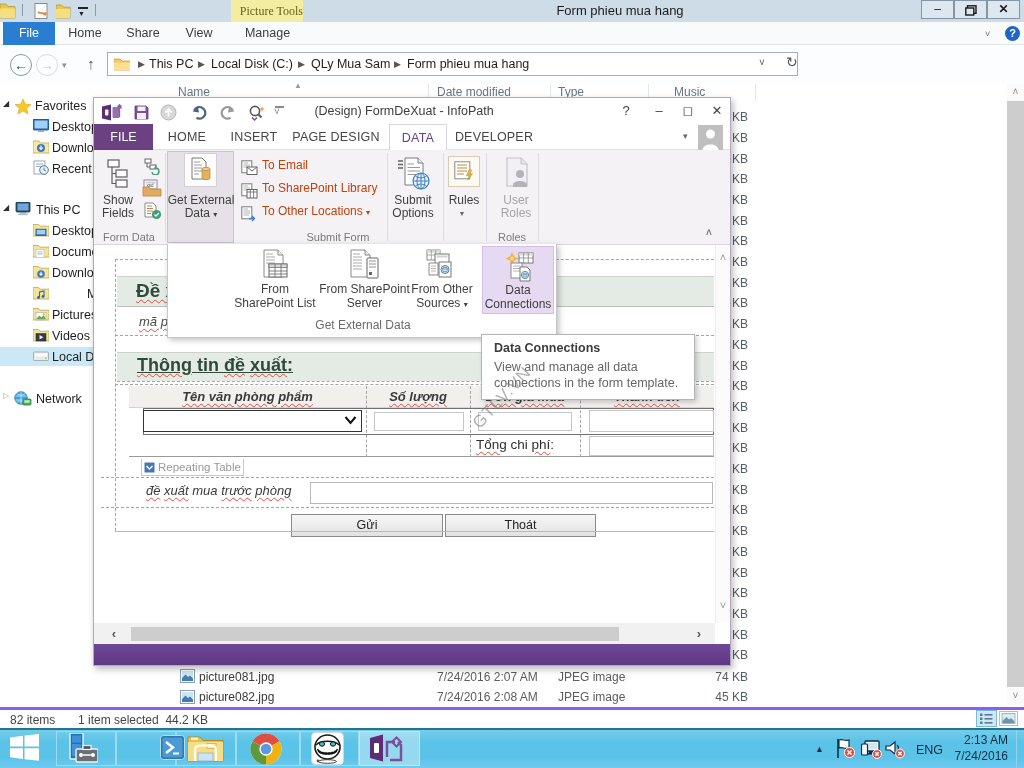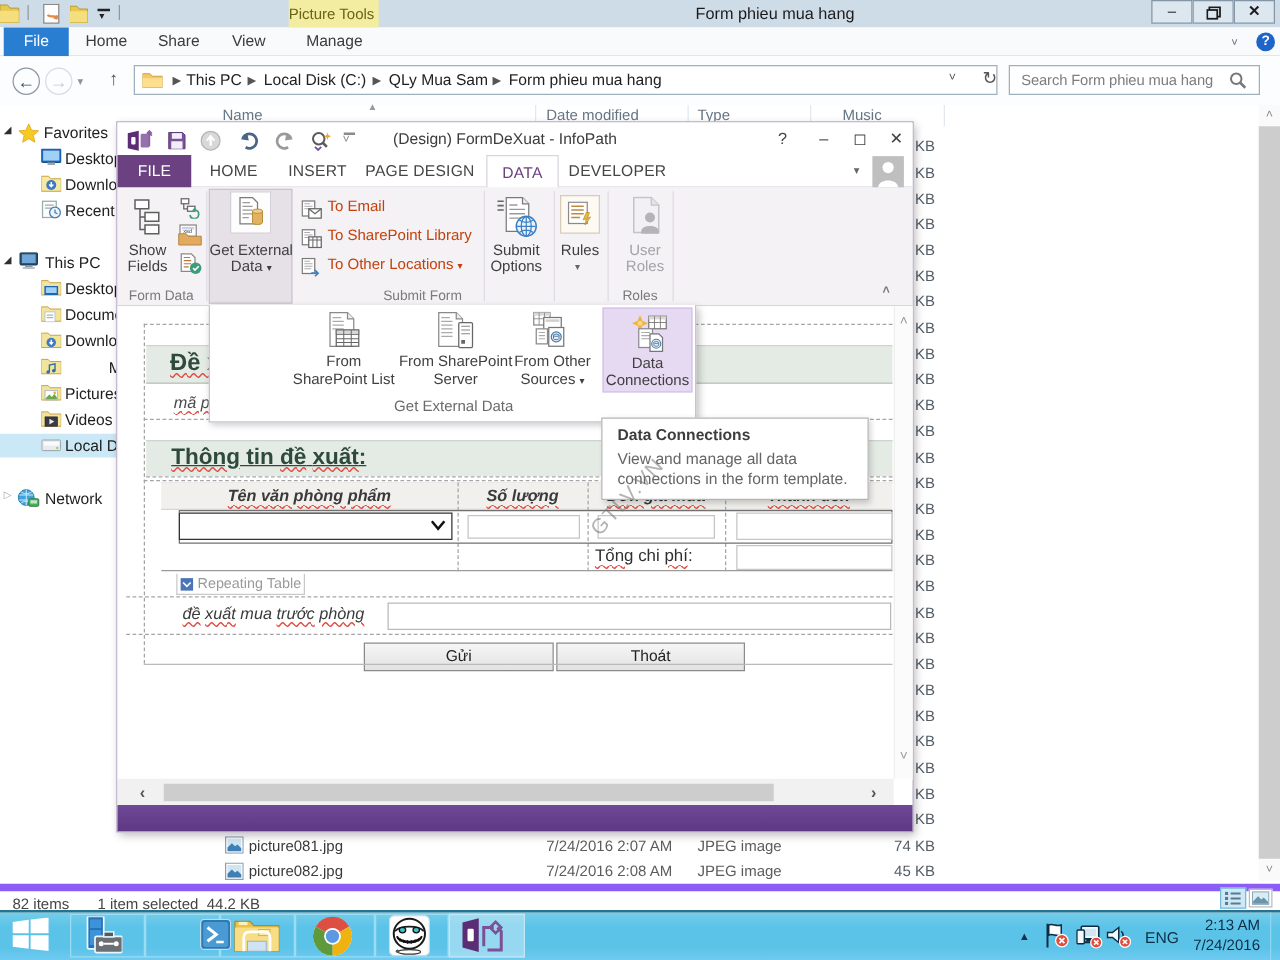--- a/index.html
+++ b/index.html
@@ -1,35 +1,35 @@
 <!DOCTYPE html>
 <html><head>
 <meta charset="utf-8">
 <style>
   * { margin:0; padding:0; box-sizing:border-box; }
   html,body { width:1024px; height:768px; overflow:hidden; font-family:"Liberation Sans", sans-serif; }
   .abs { position:absolute; }
   #root { position:relative; width:1024px; height:768px; background:#fff; }
   
   #titlebar { left:0; top:0; width:1024px; height:22px; background:#cedce8; }
-  #pictools { left:231px; top:0; width:72px; height:35px; background:#f3eda1; color:#6c6218; font-size:12px; text-align:left; line-height:23px; }
+  #pictools { left:231px; top:0; width:72px; height:35px; background:#f3eda1; color:#6c6218; font-size:12px; text-align:right; line-height:23px;font-family:Liberation Serif, serif; }
   #wtitle { left:420px; top:0; width:400px; height:22px; text-align:center; line-height:22px; font-size:13px; color:#1b1b1b; }
   .capbtn { top:0; height:19px; width:33px; border:1px solid #8496a5; background:#dde7ef; color:#1b1b1b; text-align:center; line-height:17px; font-size:12px; }
   #tabrow { left:0; top:22px; width:1024px; height:23px; background:#f8fafc; border-bottom:1px solid #e4e7ea; }
   #filetab { left:3px; top:22px; width:52px; height:23px; background:#2a7ed1; color:#fff; font-size:12.5px; text-align:center; line-height:23px; }
   .etab { top:22px; height:23px; font-size:12.5px; color:#3c3c3c; text-align:center; line-height:23px; }
   #addrrow { left:0; top:45px; width:1024px; height:39px; background:#fcfdfe; }
   #addrbox { left:107px; top:52px; width:691px; height:24px; border:1px solid #9fb0bd; background:#fff; }
   #searchbox { left:807px; top:52px; width:201px; height:24px; border:1px solid #9fb0bd; background:#fff; font-size:11.8px; color:#7d7d7d; line-height:22px; padding-left:9px; letter-spacing:-0.1px; }
   .crumb { font-size:12.5px; color:#1e1e1e; line-height:22px; }
   .csep { color:#555; font-size:9px; line-height:22px; }
   #colhdr { left:170px; top:84px; width:837px; height:17px; background:#fff; font-size:12px; color:#667685; }
   .navitem { font-size:12.5px; color:#1e1e1e; height:21px; line-height:21px; white-space:nowrap; }
   .kbrow { font-size:12px; color:#545d66; width:60px; text-align:right; white-space:nowrap; }
-  #statusbar { left:0; top:707px; width:1024px; height:21px; background:#fff; border-top:6px solid #8b5cf6; font-size:12px; color:#444; }
+  #statusbar { left:0; top:707px; width:1024px; height:21px; background:#fff; border-top:3px solid #8b5cf6; font-size:12px; color:#444; }
   
   #taskbar { left:0; top:728px; width:1024px; height:40px; background:linear-gradient(#74cdea,#5cc3e8 30%,#5cc3e8 75%,#6fcaf0); border-top:2px solid #27728f; }
   .tbtn { top:731px; height:35px; border:1px solid #9adcf2; }
   .traytxt { color:#0d2d44; font-size:12px; }
   
   #ip { left:93px; top:97px; width:638px; height:569px; background:#fff; border:1px solid #b5a6c4; box-shadow:2px 3px 7px rgba(0,0,0,.28); }
   #iptitle { left:0; top:0; width:636px; height:26px; background:#fff; }
   #iptext { left:190px; top:0; width:240px; height:26px; text-align:center; line-height:27px; font-size:12.5px; color:#3c3c3c; }
   .ipcap { top:4px; width:26px; height:18px; text-align:center; line-height:18px; font-size:13px; color:#444; }
   #iptabs { left:0; top:26px; width:636px; height:26px; background:#fff; border-bottom:1px solid #e2dde7; }
@@ -113,26 +113,20 @@
     <span class="abs csep" style="left:30px;">▶</span>
     <span class="abs crumb" style="left:41px;">This PC</span>
     <span class="abs csep" style="left:90px;">▶</span>
     <span class="abs crumb" style="left:103px;">Local Disk (C:)</span>
     <span class="abs csep" style="left:190px;">▶</span>
     <span class="abs crumb" style="left:203px;">QLy Mua Sam</span>
     <span class="abs csep" style="left:286px;">▶</span>
     <span class="abs crumb" style="left:299px;">Form phieu mua hang</span>
     <span class="abs" style="left:651px;top:4px;color:#555;font-size:10px;">˅</span>
     <span class="abs" style="left:678px;top:1px;color:#555;font-size:14px;">↻</span>
-  </div>
-  <div class="abs" id="searchbox">Search Form phieu mua hang
-    <svg class="abs" style="left:175px;top:4px;" width="15" height="15" viewBox="0 0 15 15">
-        <circle cx="6" cy="6" r="4.2" fill="none" stroke="#777" stroke-width="1.6"></circle>
-        <line x1="9.2" y1="9.2" x2="13.2" y2="13.2" stroke="#777" stroke-width="2"></line>
-      </svg>
   </div>
 
   <div class="abs" id="colhdr">
     <span class="abs" style="left:8px;top:1px;">Name</span>
     <span class="abs" style="left:124px;top:-3px;color:#9a9a9a;font-size:8px;">▲</span>
     <span class="abs" style="left:267px;top:1px;">Date modified</span>
     <span class="abs" style="left:388px;top:1px;">Type</span>
     <span class="abs" style="left:504px;top:1px;">Music</span>
     <span class="abs" style="left:258px;top:0;width:1px;height:17px;background:#e3e8ee;"></span>
     <span class="abs" style="left:380px;top:0;width:1px;height:17px;background:#e3e8ee;"></span>

